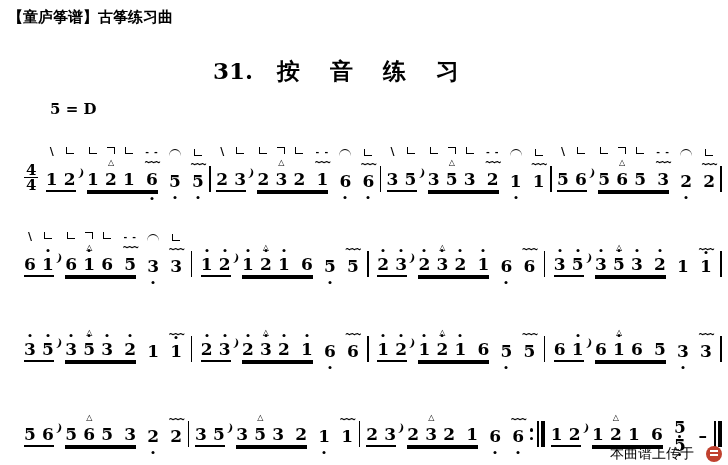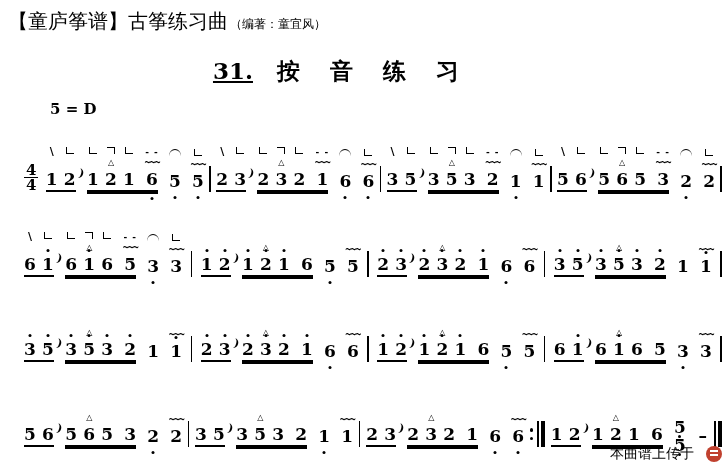--- a/index.html
+++ b/index.html
@@ -1,25 +1,25 @@
 <!DOCTYPE html>
 <html><head>
 <meta charset="utf-8">
 <style>
   html,body{margin:0;padding:0;}
   body{width:728px;height:465px;background:#fff;position:relative;overflow:hidden;
        font-family:"DejaVu Sans",sans-serif;color:#000;}
   
   .hdr{position:absolute;top:8px;left:8px;display:flex;align-items:baseline;white-space:nowrap;}
-  .hdr .series{font-size:20px;font-weight:normal;font-family:"DejaVu Serif",serif;}
+  .hdr .series{font-size:15px;font-weight:bold;font-family:"DejaVu Serif",serif;}
   .hdr .editor{font-size:12px;margin-left:2px;}
   
   .title{position:absolute;top:56px;left:0;right:56px;text-align:center;
          font-family:"DejaVu Serif",serif;font-weight:bold;font-size:23px;white-space:nowrap;}
-  .title .num{margin-right:24px;text-decoration:underline;}
+  .title .num{margin-right:24px;}
   .title .txt{word-spacing:22px;}
   
   .key{position:absolute;top:100px;left:50px;font:bold 15px "DejaVu Serif",serif;}
   
   .sysline{position:absolute;left:24px;width:698px;height:46px;display:flex;
            justify-content:space-between;align-items:flex-end;}
   .measure{display:inline-flex;align-items:flex-end;column-gap:11px;}
   .beat{display:inline-flex;column-gap:6px;padding-bottom:2px;position:relative;}
   .bm1{border-bottom:2px solid #000;}
   .bm2{border-bottom:2px solid #000;}
@@ -67,21 +67,20 @@
   .logo-mark i{position:absolute;left:4px;width:8px;height:2px;background:#fff;}
   .logo-mark i:nth-child(1){top:4px;}
   .logo-mark i:nth-child(2){top:8px;}
   .sitename{font:bold italic 16px "DejaVu Serif",serif;white-space:nowrap;}
 </style>
 </head>
 <body>
 
 <div class="hdr">
   <span class="series">【童庐筝谱】古筝练习曲</span>
-  <span class="editor">（编著：童宜风）</span>
 </div>
 
 <div class="title">
   <span class="num">31.</span><span class="txt">按 音 练 习</span>
 </div>
 
 <div class="key">5 = D</div>
 
 <div id="score">
     <div class="sysline" style="top: 146px;">

